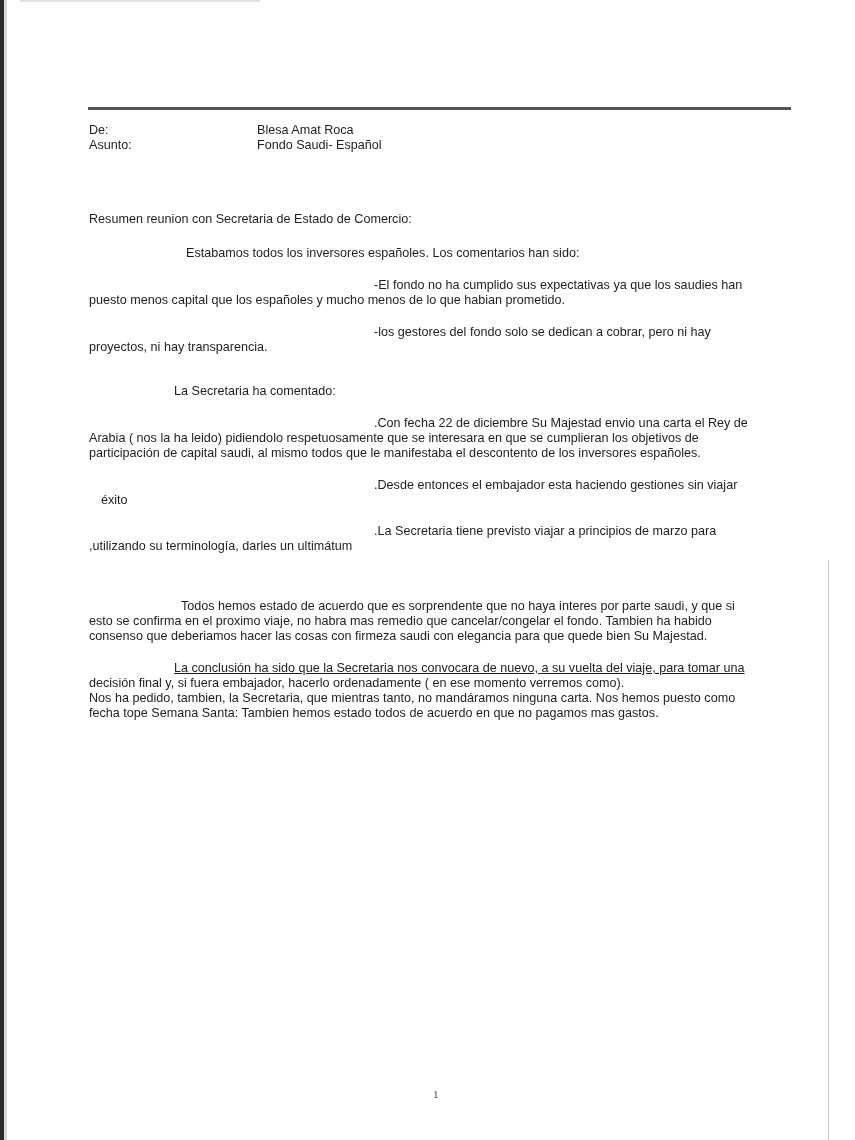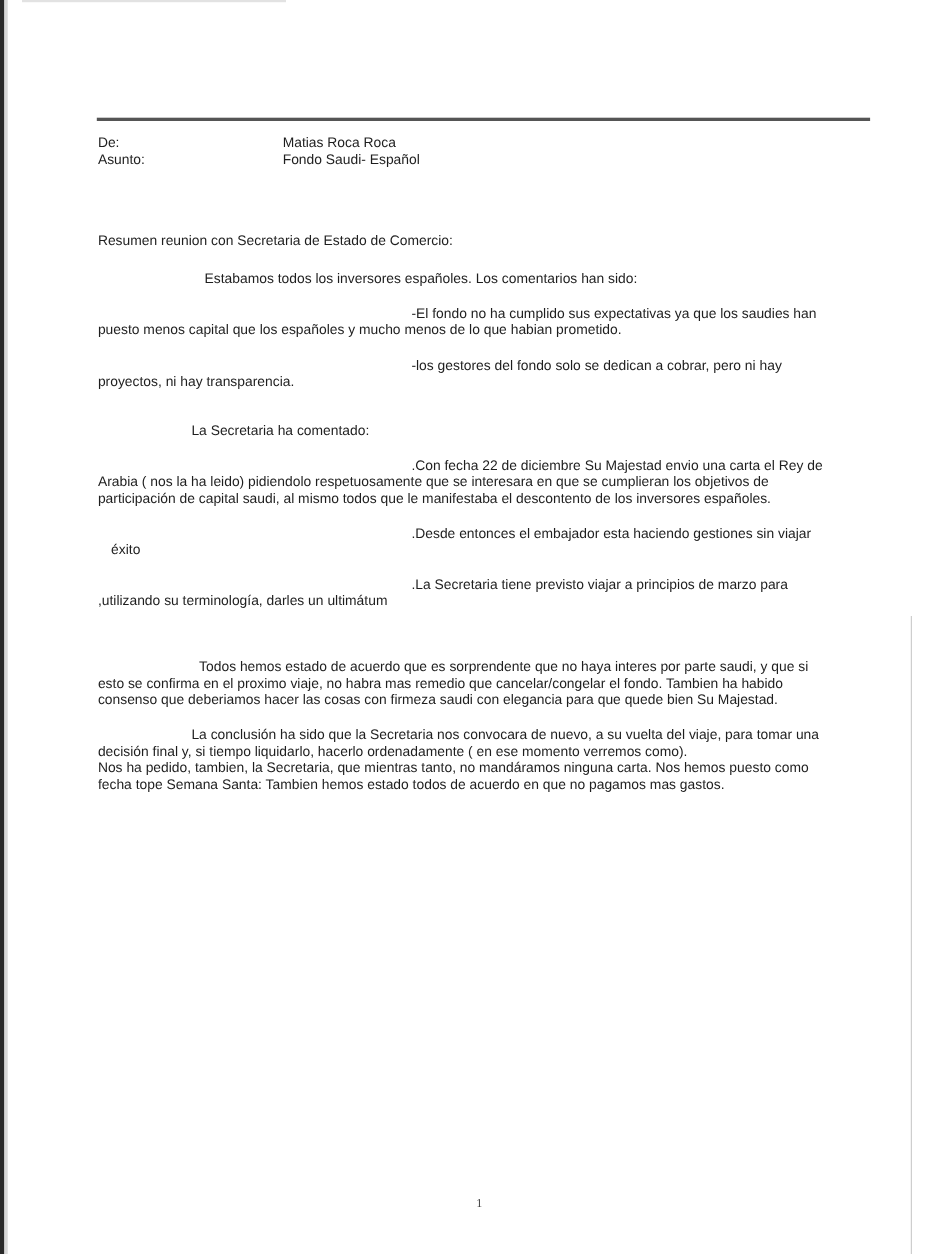--- a/index.html
+++ b/index.html
@@ -79,21 +79,21 @@
 <div class="scan-left-edge"></div>
 <div class="scan-left-shadow"></div>
 <div class="scan-top-smudge"></div>
 <div class="scan-right-line"></div>
 
 <div class="rule"></div>
 
 <div class="header-block">
   <div class="header-row">
     <span class="header-label">De:</span>
-    <span>Matias Roca Roca</span>
+    <span>Blesa Amat Roca</span>
   </div>
   <div class="header-row">
     <span class="header-label">Asunto:</span>
     <span>Fondo Saudi- Español</span>
   </div>
 </div>
 
 <div>
   <div class="text" style="left:89px; top:212px;">Resumen reunion con Secretaria de Estado de Comercio:</div>
 
@@ -114,19 +114,19 @@
   <div class="text" style="left:374px; top:478px;">.Desde entonces el embajador esta haciendo gestiones sin viajar</div>
   <div class="text" style="left:89px; top:493px;margin-left:12px;">éxito</div>
 
   <div class="text" style="left:374px; top:524px;">.La Secretaria tiene previsto viajar a principios de marzo para</div>
   <div class="text" style="left:89px; top:539px;">,utilizando su terminología, darles un ultimátum</div>
 
   <div class="text" style="left:181px; top:599px;">Todos hemos estado de acuerdo que es sorprendente que no haya interes por parte saudi, y que si</div>
   <div class="text" style="left:89px; top:614px;">esto se confirma en el proximo viaje, no habra mas remedio que cancelar/congelar el fondo. Tambien ha habido</div>
   <div class="text" style="left:89px; top:629px;">consenso que deberiamos hacer las cosas con firmeza saudi con elegancia para que quede bien Su Majestad.</div>
 
-  <div class="text" style="left:174px; top:661px;">La conclusión ha sido que la Secretaria nos convocara de nuevo, a su vuelta del viaje, para tomar una</div>
-  <div class="text" style="left:89px; top:676px;">decisión final y, si tiempo liquidarlo, hacerlo ordenadamente ( en ese momento verremos como).</div>
+  <div class="text" style="left:174px; top:661px;text-decoration:underline;">La conclusión ha sido que la Secretaria nos convocara de nuevo, a su vuelta del viaje, para tomar una</div>
+  <div class="text" style="left:89px; top:676px;">decisión final y, si fuera embajador, hacerlo ordenadamente ( en ese momento verremos como).</div>
   <div class="text" style="left:89px; top:691px;">Nos ha pedido, tambien, la Secretaria, que mientras tanto, no mandáramos ninguna carta.  Nos hemos puesto como</div>
   <div class="text" style="left:89px; top:706px;">fecha tope Semana Santa: Tambien hemos estado todos de acuerdo en que no pagamos mas gastos.</div>
 </div>
 
 <div class="page-number">1</div>
 
 </body></html>

